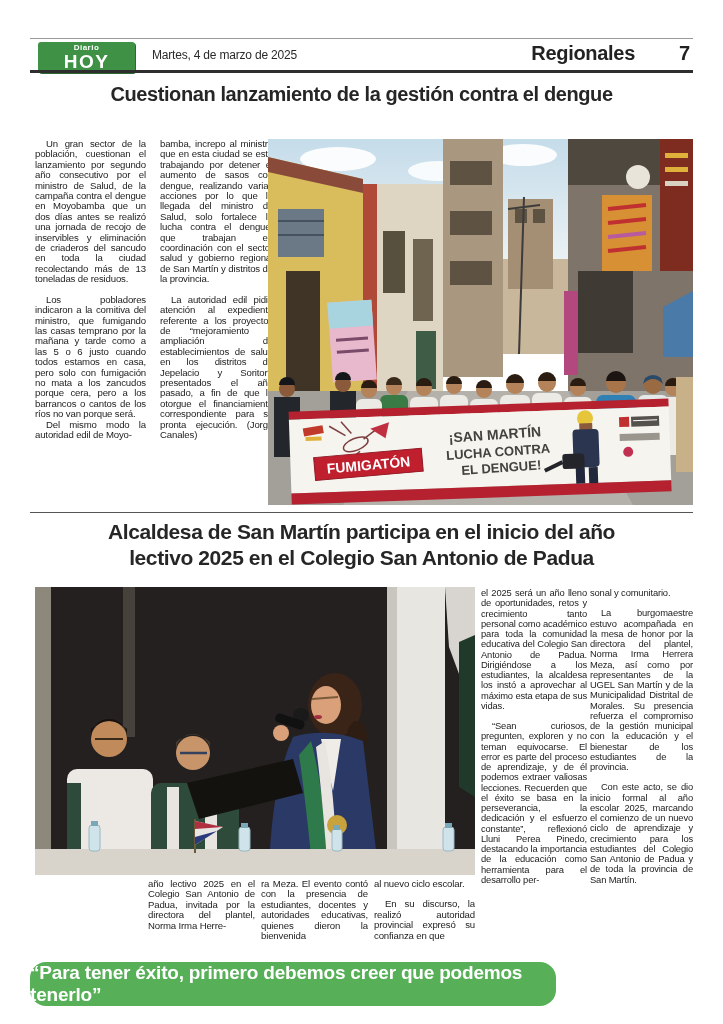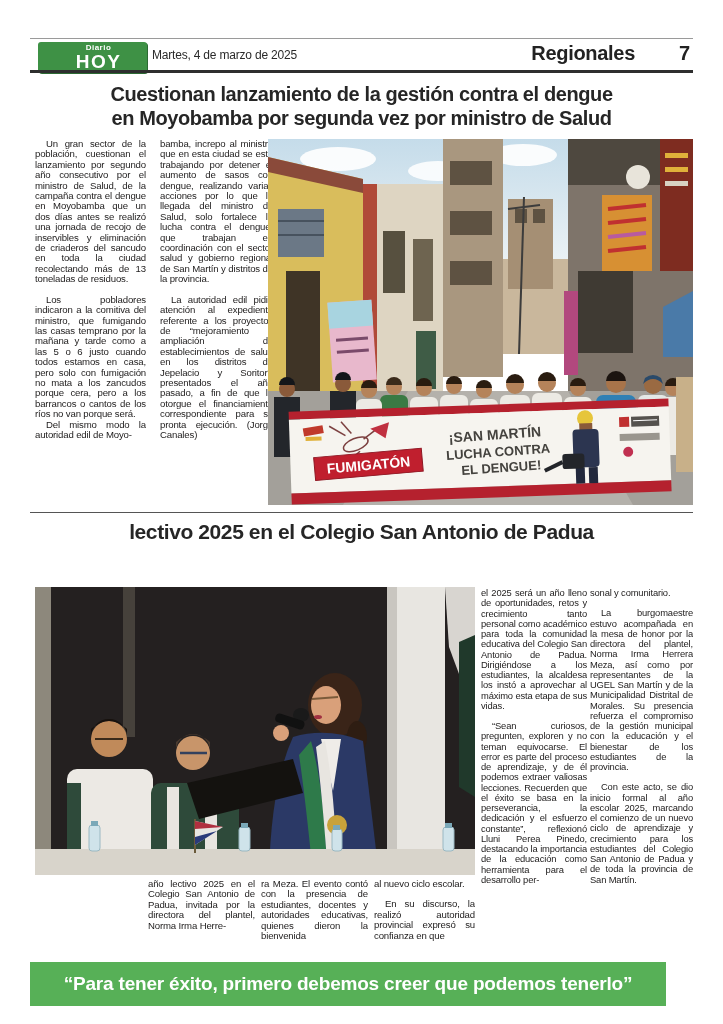--- a/index.html
+++ b/index.html
@@ -3,21 +3,21 @@
 <meta charset="utf-8">
 <style>
   html,body{margin:0;padding:0;background:#e8e8e8;}
   .page{position:relative;width:723px;height:1024px;background:#ffffff;overflow:hidden;
         font-family:"Liberation Sans",sans-serif;color:#1e1c1c;}
   .abs{position:absolute;}
 
   
   .top-rule{left:30px;top:38px;width:663px;height:1px;background:#9a9a9a;}
   .logo{left:38px;top:42px;width:97px;height:31px;background:#3e9145;border-radius:3px;
-        box-shadow:1px 1px 0 #2c6a33;text-align:center;color:#fff;padding-left:12px;}
+        box-shadow:1px 1px 0 #2c6a33;text-align:center;color:#fff;}
   .logo-diario{font-size:8px;font-weight:bold;line-height:10px;padding-top:1px;letter-spacing:.5px;}
   .logo-hoy{font-size:19px;font-weight:bold;line-height:18px;letter-spacing:1.5px;}
   .date{left:152px;top:48px;font-size:12px;color:#2a2a2a;letter-spacing:-0.2px;}
   .section{left:430px;top:42px;width:205px;text-align:right;font-size:20px;font-weight:bold;color:#222;letter-spacing:-0.3px;}
   .pageno{left:650px;top:42px;width:40px;text-align:right;font-size:20px;font-weight:bold;color:#222;}
   .header-rule{left:30px;top:70px;width:663px;height:3px;background:#2e2e2e;}
 
   
   .headline{left:30px;width:663px;text-align:center;font-weight:bold;color:#262626;letter-spacing:-0.4px;}
   .h1a{top:82px;font-size:20px;line-height:24px;}
@@ -35,42 +35,41 @@
   .bp1{left:35px;top:879px;width:107px;height:82px;}
   .bp2{left:148px;top:879px;width:107px;height:82px;}
   .bp3{left:261px;top:879px;width:107px;height:82px;}
   .bp4{left:374px;top:879px;width:101px;height:82px;}
 
   .photo1{left:268px;top:139px;width:425px;height:366px;}
   .photo2{left:35px;top:587px;width:440px;height:288px;}
   .divider{left:30px;top:512px;width:663px;height:1px;background:#555;}
 
   
-  .footer-bar{left:30px;top:962px;width:636px;height:44px;background:#57b057;
-              display:flex;align-items:center;justify-content:center;}
+  .footer-bar{left:30px;top:962px;width:526px;height:44px;background:#57b057;
+              display:flex;align-items:center;justify-content:center;border-radius:16px;}
   .footer-quote{color:#fff;font-size:19px;font-weight:bold;letter-spacing:-0.2px;}
 </style>
 </head>
 <body>
 
 <div class="page">
 
   <div class="abs top-rule"></div>
   <div class="abs logo">
     <div class="logo-diario">Diario</div>
     <div class="logo-hoy">HOY</div>
   </div>
   <div class="abs date">Martes, 4 de marzo de 2025</div>
   <div class="abs section">Regionales</div>
   <div class="abs pageno">7</div>
   <div class="abs header-rule"></div>
 
   <div class="abs headline h1a">
     <div>Cuestionan lanzamiento de la gestión contra el dengue</div>
-    <div>en Moyobamba por segunda vez por ministro de Salud</div>
   </div>
 
   <div class="abs col a1c1">
     <p class="ind">Un gran sector de la población, cuestionan el lanzamiento por segundo año consecutivo por el ministro de Salud, de la campaña contra el dengue en Moyobamba que un dos días antes se realizó una jornada de recojo de inservibles y eliminación de criaderos del sancudo en toda la ciudad recolectando más de 13 toneladas de residuos.</p>
     <p class="ind sp">Los pobladores indicaron a la comitiva del ministro, que fumigando las casas temprano por la mañana y tarde como a las 5 o 6 justo cuando todos estamos en casa, pero solo con fumigación no mata a los zancudos porque cera, pero a los barrancos o cantos de los ríos no van porque será.</p>
     <p class="ind">Del mismo modo la autoridad edil de Moyo-</p>
   </div>
   <div class="abs col a1c2">
     <p>bamba, increpo al ministro que en esta ciudad se está trabajando por detener el aumento de sasos con dengue, realizando varias acciones por lo que la llegada del ministro de Salud, solo fortalece la lucha contra el dengue, que trabajan en coordinación con el sector salud y gobierno regional de San Martín y distritos de la provincia.</p>
     <p class="ind sp">La autoridad edil pidió atención al expediente referente a los proyectos de “mejoramiento y ampliación de establecimientos de salud en los distritos de Jepelacio y Soritor”, presentados el año pasado, a fin de que le otorgue el financiamiento correspondiente para su pronta ejecución. (Jorge Canales)</p>
@@ -239,20 +238,21 @@
         </g>
       </g>
 
       <rect x="408" y="238" width="17" height="95" fill="#c8b089"></rect>
     </svg>
   </div>
 
   <div class="abs divider"></div>
 
   <div class="abs headline h2a">
+    <div>Alcaldesa de San Martín participa en el inicio del año</div>
     <div>lectivo 2025 en el Colegio San Antonio de Padua</div>
   </div>
 
   <div class="abs photo2">
     <svg width="440" height="288" viewBox="0 0 440 288" xmlns="http://www.w3.org/2000/svg">
       <g>
         <rect x="0" y="0" width="440" height="288" fill="#242020"></rect>
         <rect x="0" y="0" width="16" height="288" fill="#8d887c"></rect>
         <rect x="88" y="0" width="12" height="150" fill="#46413b"></rect>
         <rect x="352" y="0" width="58" height="288" fill="#e8e6e1"></rect>

